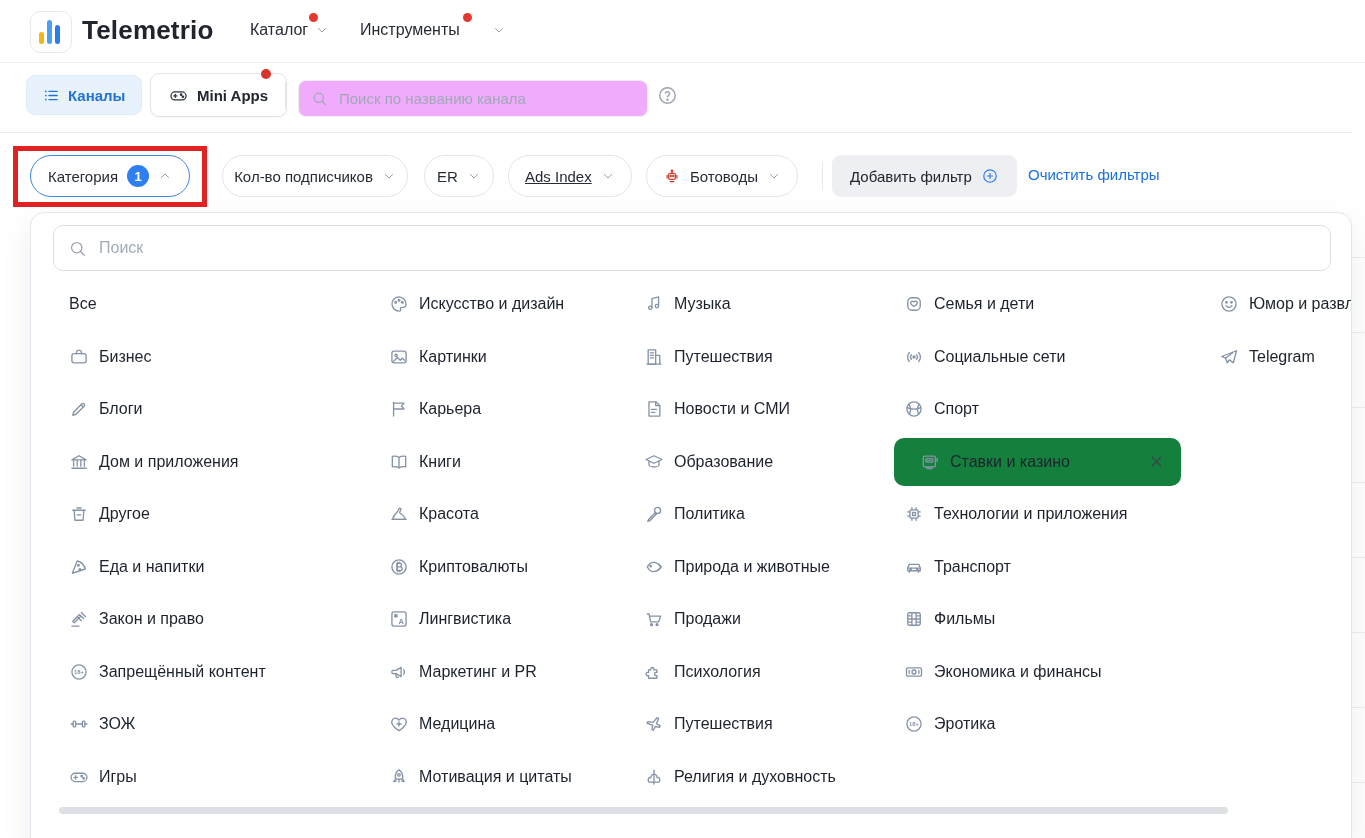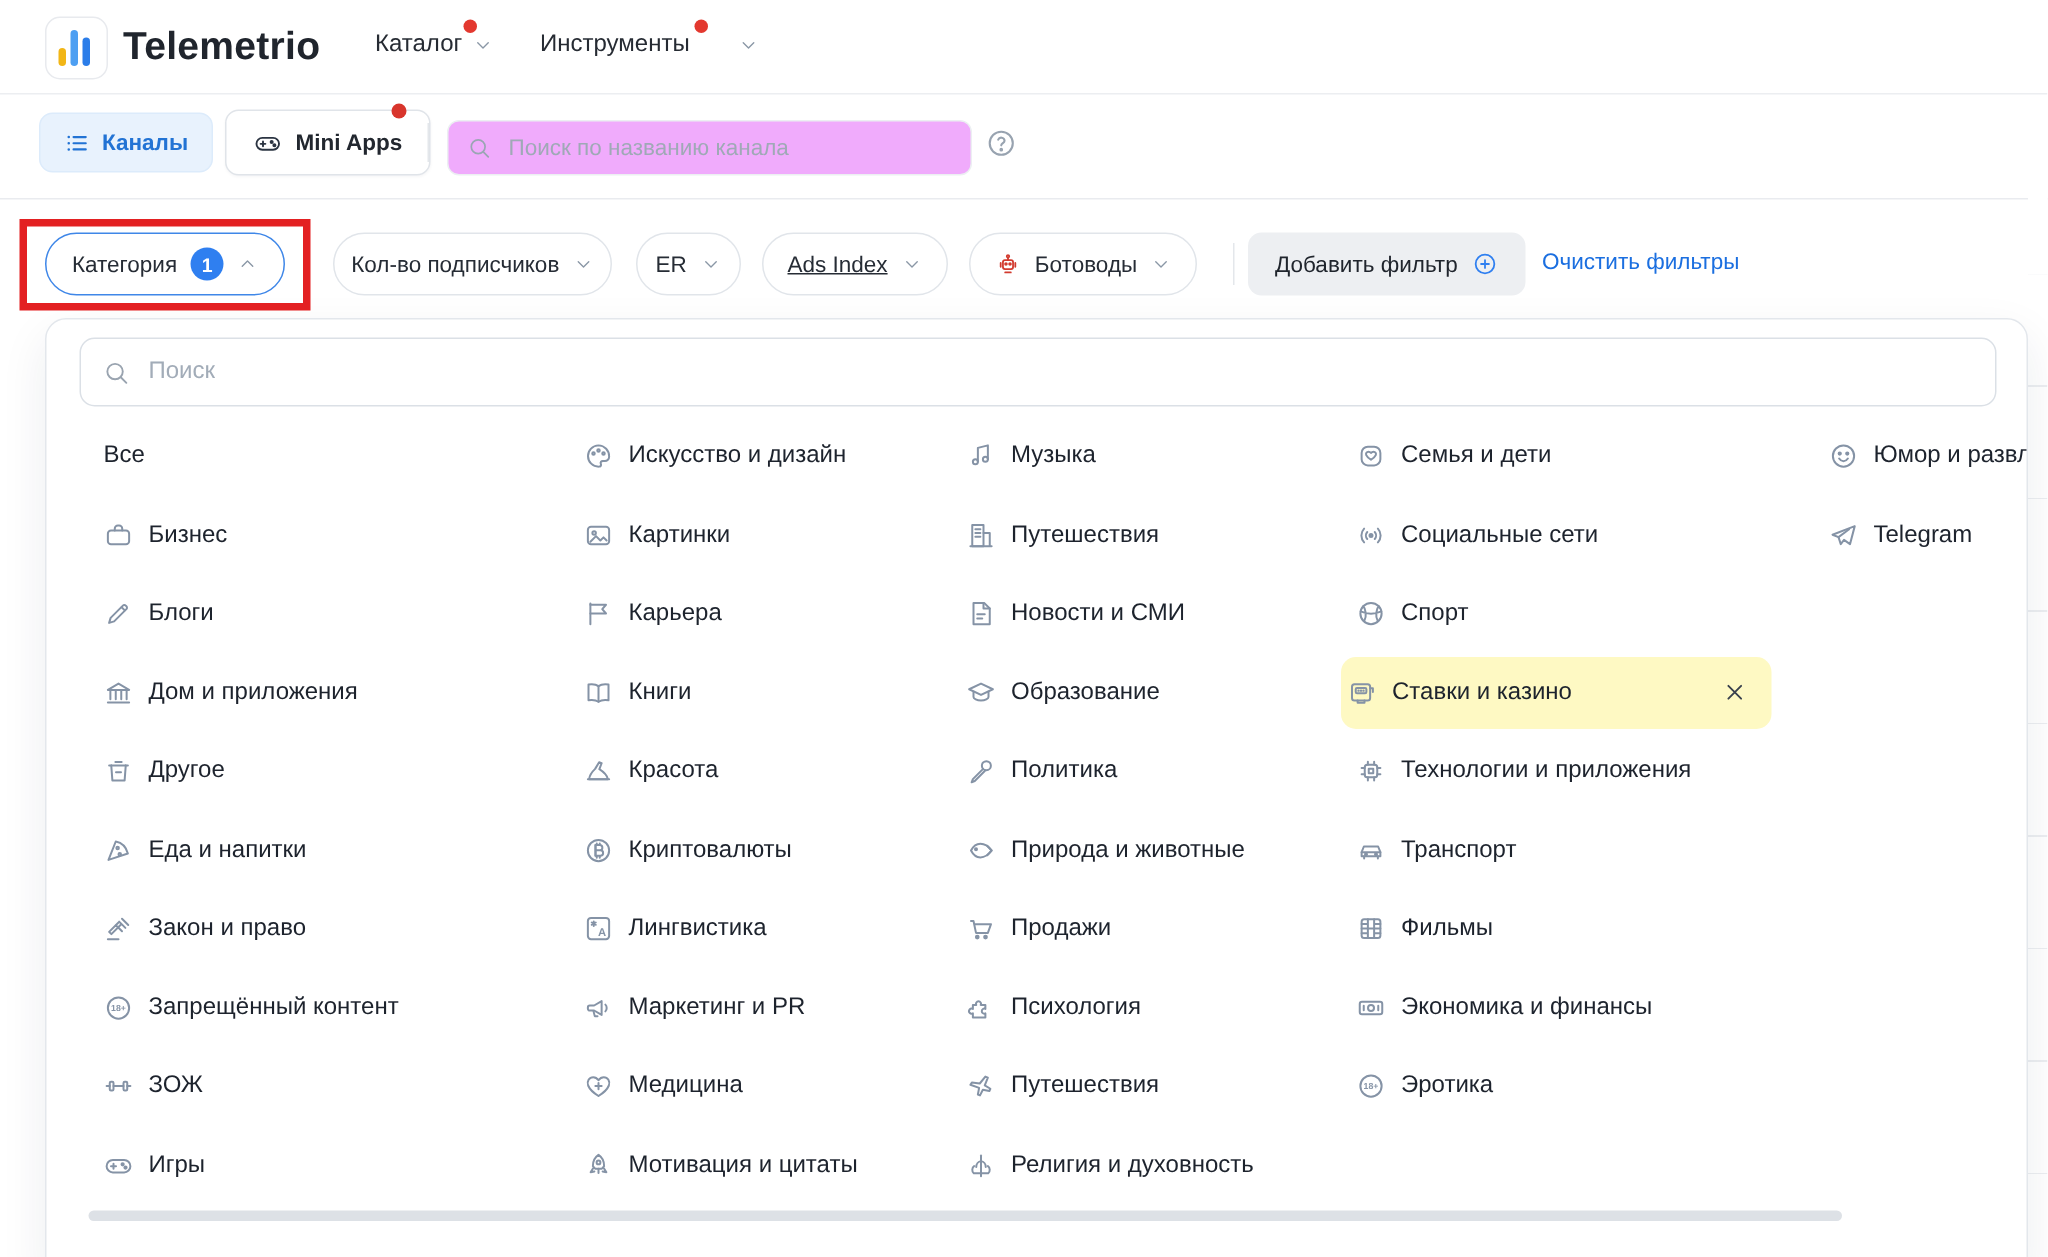--- a/index.html
+++ b/index.html
@@ -52,21 +52,21 @@
     box-shadow:0 12px 32px rgba(30,40,60,.08);box-sizing:border-box;overflow:hidden;z-index:20;}
   #panel-search{position:absolute;left:22px;top:12px;width:1278px;height:46px;border:1px solid #dbe0e6;border-radius:10px;box-sizing:border-box;
     display:flex;align-items:center;gap:10px;padding:0 14px;color:#9aa4b0;background:#fff;}
   #panel-search input{border:0;outline:none;background:transparent;font-size:16px;color:#3a4250;width:100%;font-family:inherit;}
   #panel-search input::placeholder{color:#a2acb8;}
   #cat-grid{position:absolute;left:0;top:65px;width:1322px;height:525px;}
   .cat-col{position:absolute;top:0;text-align:center;}
   .cat-item{height:52.5px;display:flex;align-items:center;gap:10px;cursor:pointer;white-space:nowrap;}
   .cicon{width:20px;height:20px;color:#8593a6;flex:0 0 20px;display:inline-flex;}
   .clabel{font-size:16px;color:#1d232d;}
-  .cat-item.selected{background:#fef9c3;border-radius:10px;margin-left:-10px;padding-left:4px;width:287px;box-sizing:border-box;position:relative;height:48px;margin-top:2px;margin-bottom:2.5px;}
+  .cat-item.selected{background:#15803d;border-radius:10px;margin-left:-10px;padding-left:26px;width:287px;box-sizing:border-box;position:relative;height:48px;margin-top:2px;margin-bottom:2.5px;}
   .cat-item.selected .close{position:absolute;right:16px;top:15px;color:#3a424e;display:inline-flex;}
   #h-scrollbar{position:absolute;left:28px;top:594px;width:1169px;height:7px;border-radius:3.5px;background:#dde1e6;}
 
   
   #bg-strip{position:absolute;left:1352px;top:183px;width:13px;height:655px;background:#fff;
     background-image:repeating-linear-gradient(to bottom,#fff 0 74px,#eceef1 74px 75px);}
   #bg-strip-top{position:absolute;left:1352px;top:130px;width:13px;height:53px;background:#fff;}
 </style>
 </head>
 <body>

